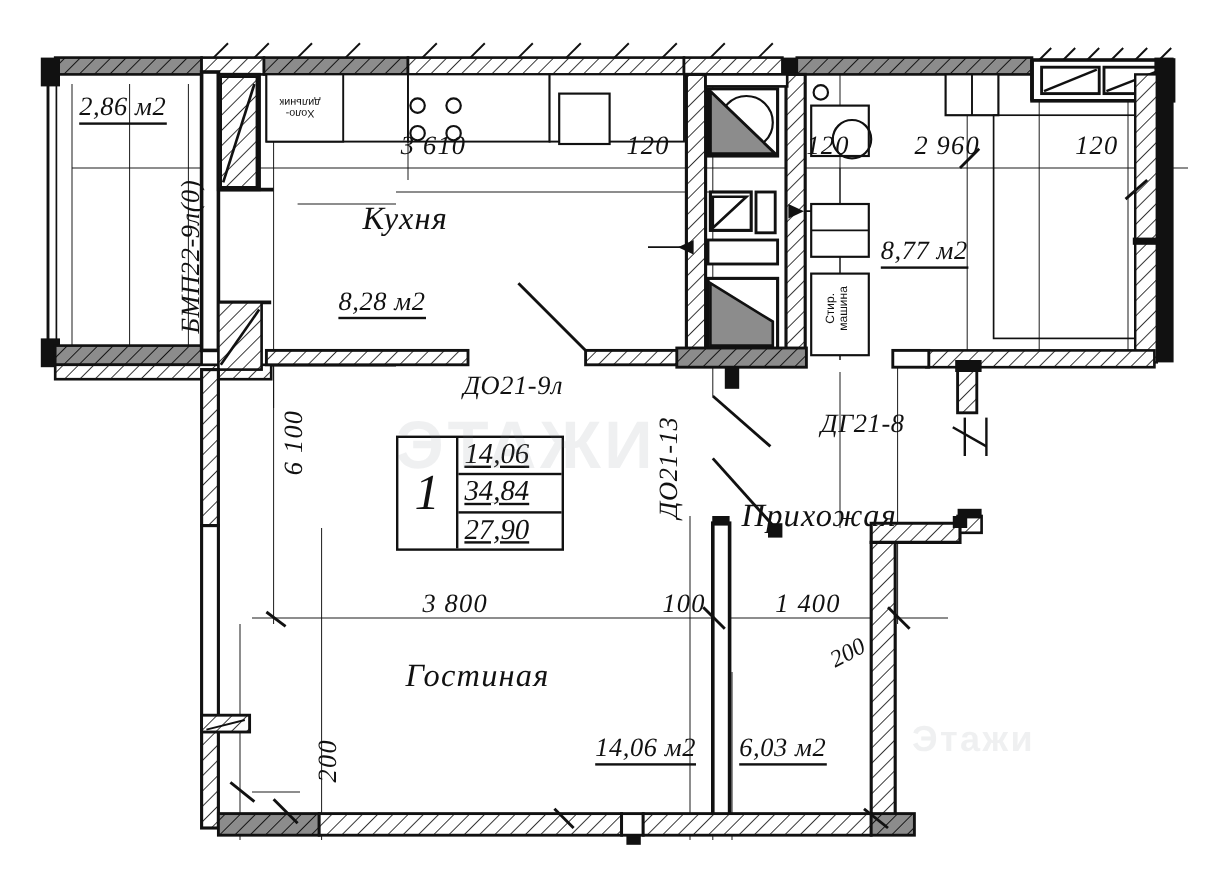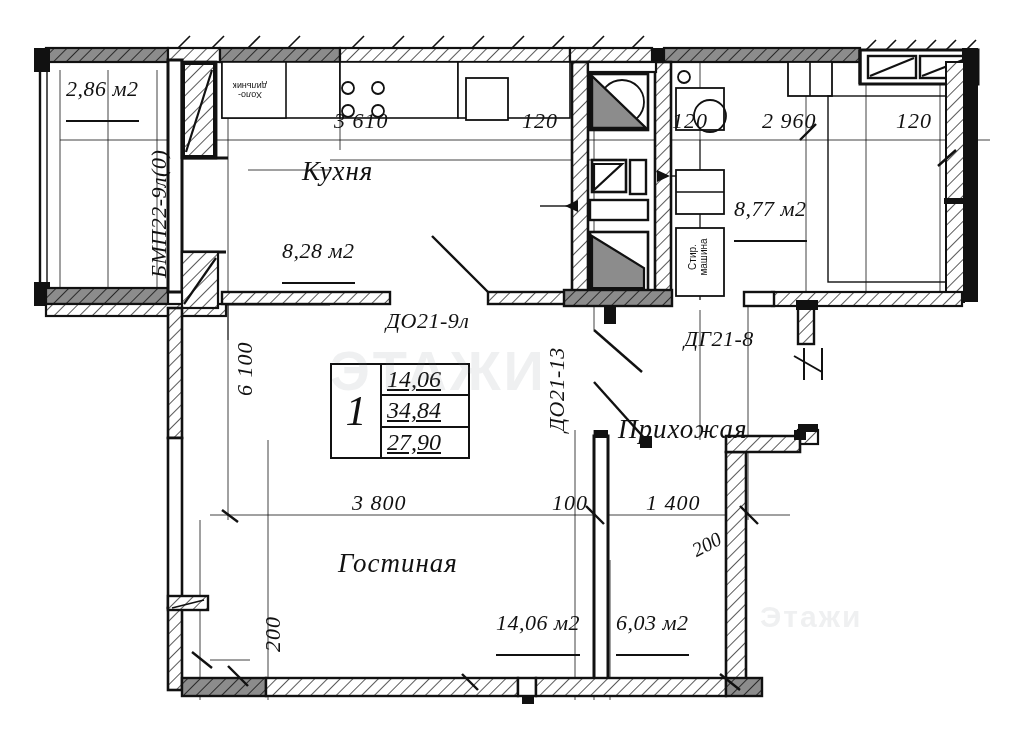--- a/index.html
+++ b/index.html
@@ -35,21 +35,21 @@
   .room-name {
     font-size: 27px;
     letter-spacing: 1px;
   }
   .area-txt {
     font-size: 22px;
     letter-spacing: 0.5px;
   }
   .area-txt.underlined {
     border-bottom: 2px solid #111;
-    padding-bottom: 20px;
+    padding-bottom: 2px;
   }
   .dim-txt {
     font-size: 22px;
     letter-spacing: 1px;
   }
   .dim-small {
     font-size: 20px;
   }
   .code-txt {
     font-size: 22px;
@@ -392,34 +392,34 @@
   <div class="lbl area-txt underlined" style="left:66px; top:78px;">2,86 м2</div>
 
   <div class="lbl code-txt rot90" style="left:148px; top:278px;">БМП22-9л(0)</div>
 
   <div class="lbl tiny-txt rot180" style="left:222px; top:80px; width:56px;">
     <div>Холо-</div>
     <div>дильник</div>
   </div>
 
   <div class="lbl dim-txt" style="left:334px; top:110px;">3 610</div>
-  <div class="lbl room-name" style="left:302px; top:158px;text-align:right;">Кухня</div>
+  <div class="lbl room-name" style="left:302px; top:169px;text-align:right;">Кухня</div>
   <div class="lbl area-txt underlined" style="left:282px; top:240px;">8,28 м2</div>
   <div class="lbl code-txt" style="left:386px; top:310px;">ДО21-9л</div>
 
   <div class="lbl dim-txt" style="left:522px; top:110px;">120</div>
   <div class="lbl dim-txt" style="left:672px; top:110px;">120</div>
 
   <div class="lbl code-txt rot90" style="left:546px; top:432px;">ДО21-13</div>
 
   <div class="lbl dim-txt" style="left:762px; top:110px;">2 960</div>
   <div class="lbl dim-txt" style="left:896px; top:110px;">120</div>
   <div class="lbl area-txt underlined" style="left:734px; top:198px;">8,77 м2</div>
   <div class="lbl room-name" style="left:618px; top:388px;margin-top:28px;">Прихожая</div>
-  <div class="lbl code-txt" style="left:684px; top:328px;text-align:right;">ДГ21-8</div>
+  <div class="lbl code-txt" style="left:684px; top:342px;text-align:right;">ДГ21-8</div>
 
   <div class="lbl tiny-txt rot90" style="left:688px; top:290px; width:66px; font-size:10px;">
     <div>Стир.</div>
     <div>машина</div>
   </div>
 
   <div class="lbl dim-txt" style="left:352px; top:492px;">3 800</div>
   <div class="lbl dim-txt" style="left:552px; top:492px;">100</div>
   <div class="lbl dim-txt" style="left:646px; top:492px;">1 400</div>
   <div class="lbl dim-small rot-diag" style="left:698px; top:540px;">200</div>

